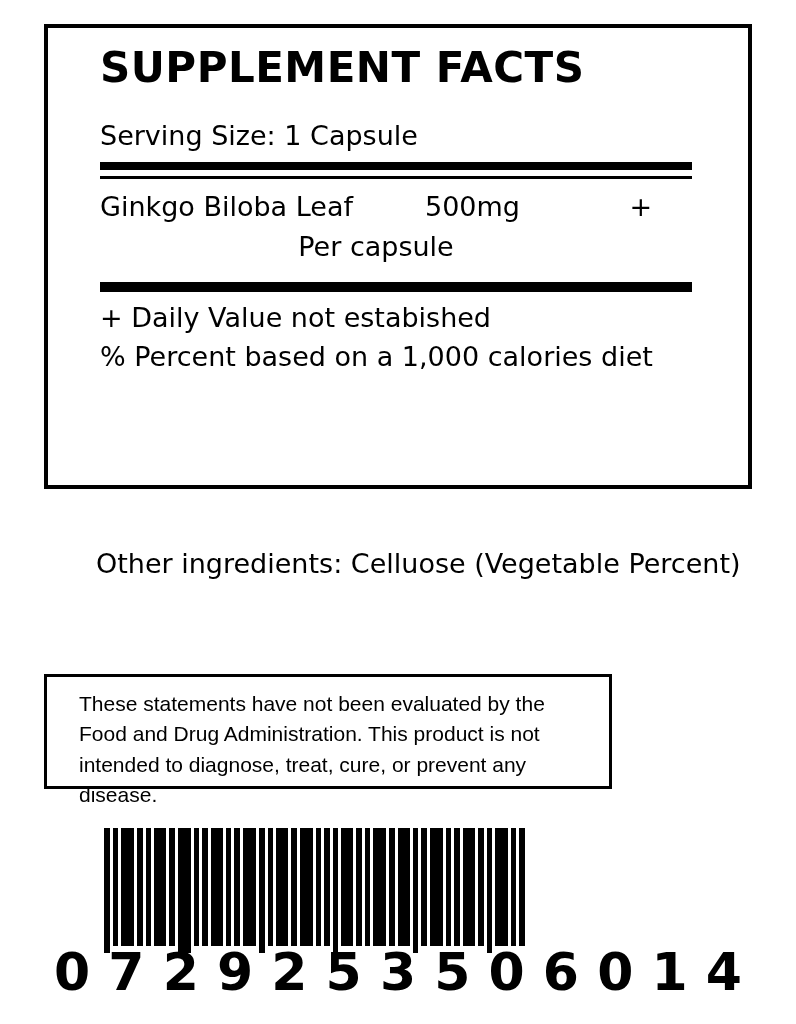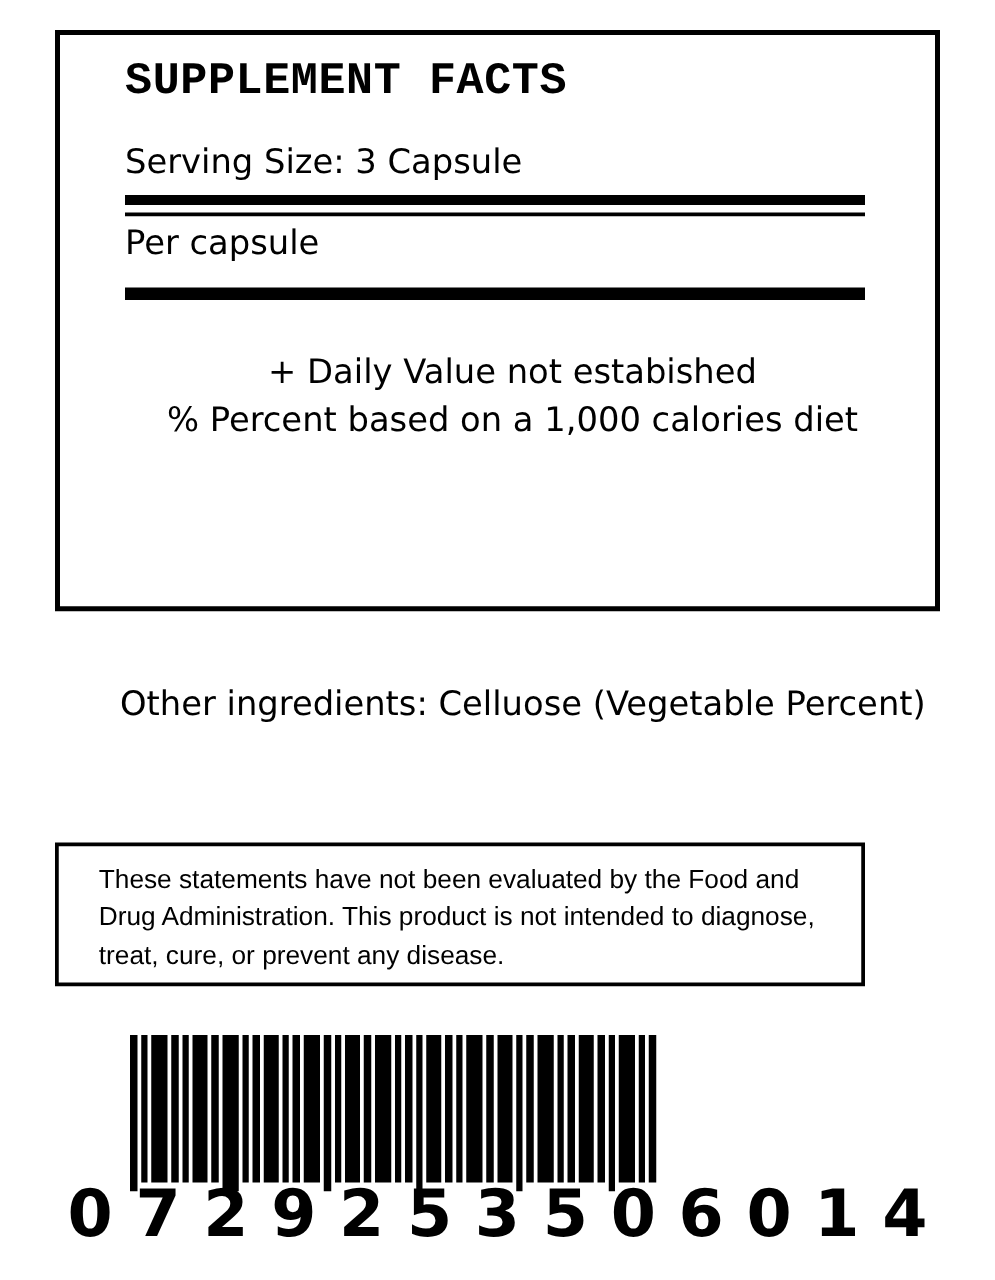--- a/index.html
+++ b/index.html
@@ -36,28 +36,27 @@
   }
 
   .facts-inner {
     position: absolute;
     left: 52px;
     top: 10px;
     right: 20px;
   }
 
   .facts-title {
-    font-size: 36px;
+    font-size: 42px;
     font-weight: bold;
     letter-spacing: 0.5px;
     line-height: 1.05;
     margin: 0;
     padding-top: 8px;
     white-space: nowrap;
-    font-family: Liberation Mono, monospace;
   }
 
   .serving-size {
     font-size: 27px;
     margin-top: 30px;
     line-height: 1.2;
   }
 
   .rule-thick {
     height: 8px;
@@ -104,52 +103,51 @@
     left: 325px;
     top: 0;
   }
   .nutrient-dv {
     position: absolute;
     right: 40px;
     top: 0;
   }
   .per-capsule {
     width: 592px;
-    text-align: left;
+    text-align: center;
     font-size: 27px;
     margin-top: 6px;
     padding-right: 40px;
     box-sizing: border-box;
     line-height: 1.2;
   }
 
   .footnotes {
-    margin-top: 38px;
+    margin-top: 6px;
     font-size: 27px;
     line-height: 1.45;
     width: 620px;
-    text-align: center;
   }
 
   
   .other-ingredients {
     position: absolute;
     left: 96px;
     top: 548px;
     font-size: 27px;
     line-height: 1.2;
     white-space: nowrap;
   }
 
   
   .disclaimer-box {
     position: absolute;
     left: 44px;
     top: 674px;
-    width: 648px;
+    width: 568px;
     height: 115px;
     border: 3px solid #000;
     box-sizing: border-box;
     background: #fff;
   }
   .disclaimer-text {
     position: absolute;
     left: 32px;
     top: 12px;
     right: 22px;
@@ -196,27 +194,32 @@
   }
 </style>
 </head>
 <body>
 
 <div class="page">
 
   <div class="facts-panel">
     <div class="facts-inner">
       <div class="facts-title">SUPPLEMENT FACTS</div>
-      <div class="serving-size">Serving Size: 3 Capsule</div>
+      <div class="serving-size">Serving Size: 1 Capsule</div>
 
       <div class="rule-thick"></div>
 
 
       <div class="rule-thin"></div>
 
+      <div class="nutrient-row">
+        <span class="nutrient-name">Ginkgo Biloba Leaf</span>
+        <span class="nutrient-amount">500mg</span>
+        <span class="nutrient-dv">+</span>
+      </div>
       <div class="per-capsule">Per capsule</div>
 
       <div class="rule-bottom"></div>
 
       <div class="footnotes">
         <div>+ Daily Value not estabished</div>
         <div>% Percent based on a 1,000 calories diet</div>
       </div>
     </div>
   </div>

